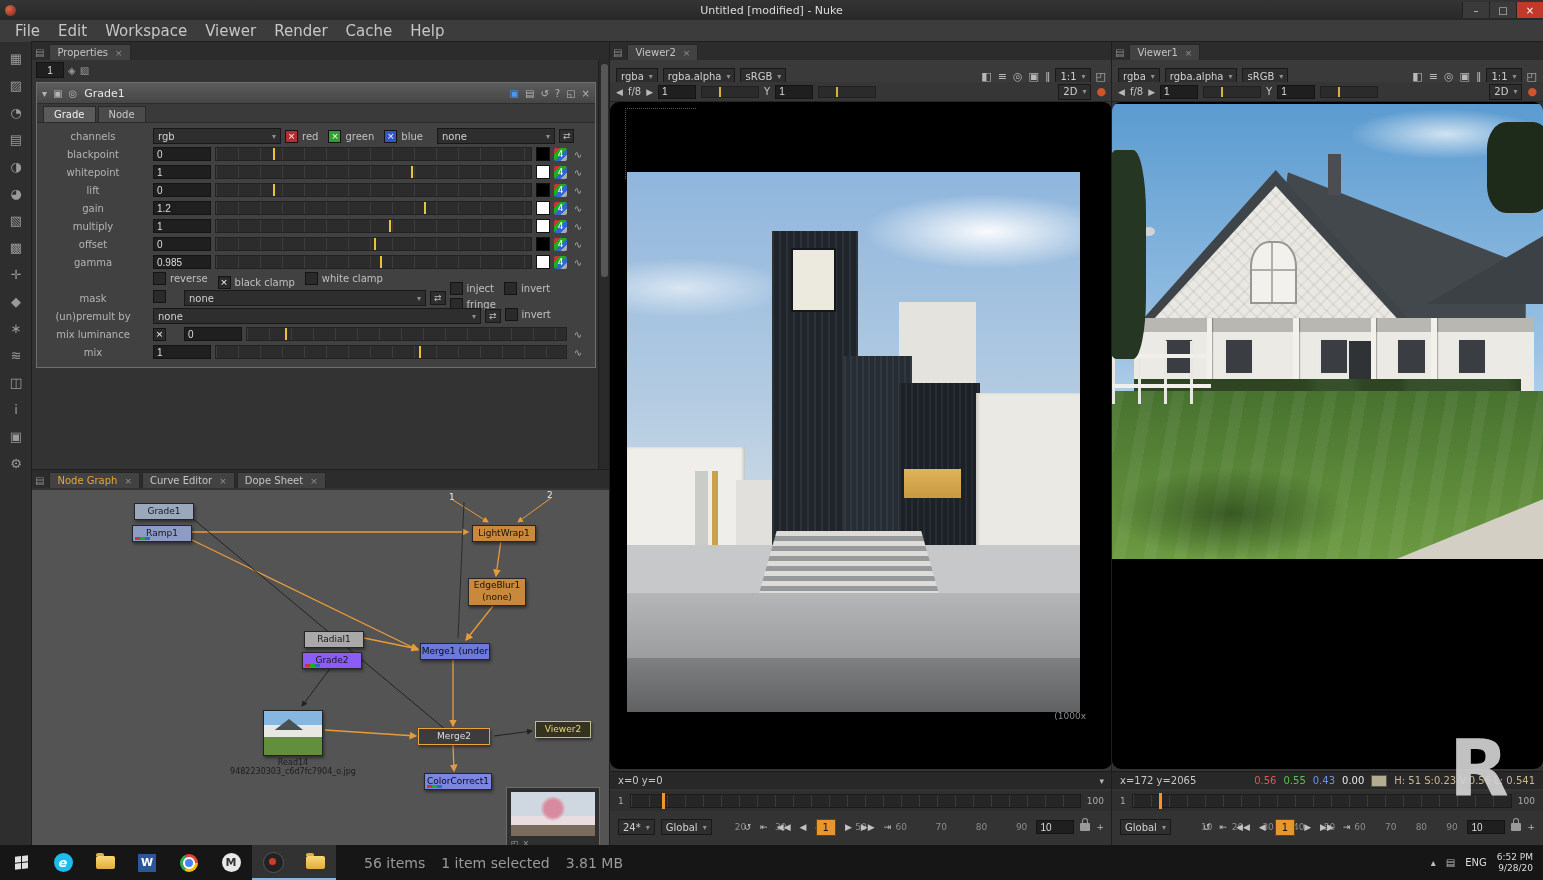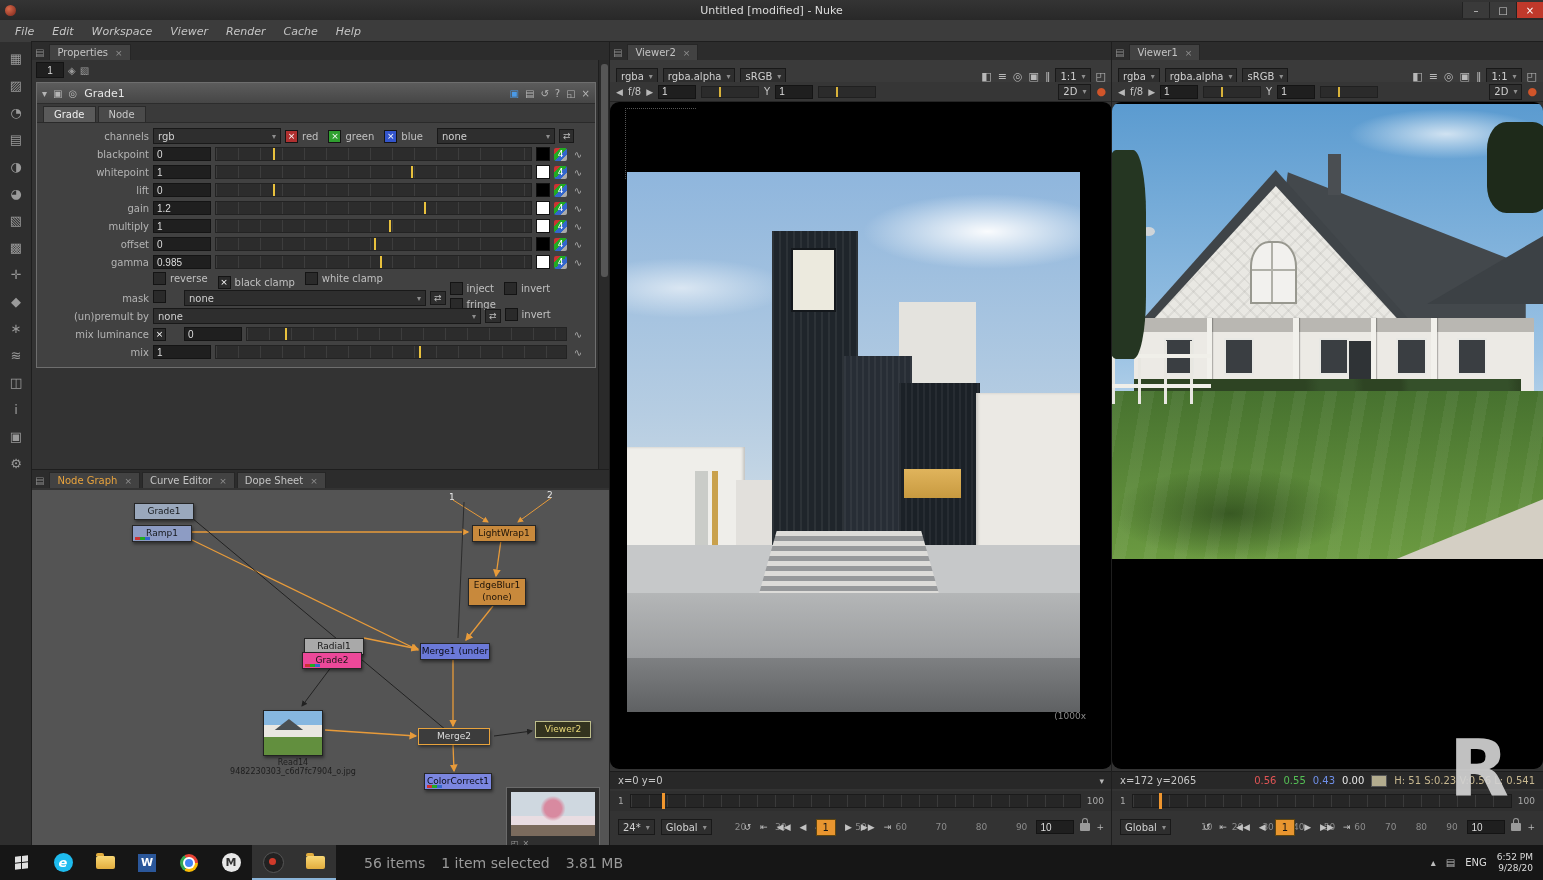--- a/index.html
+++ b/index.html
@@ -10,21 +10,21 @@
   #titlebar{position:absolute;left:0;top:0;width:100%;height:20px;background:linear-gradient(#343434,#282828);
             display:flex;align-items:center;box-shadow:0 1px 0 #1c1c1c;}
   .app-dot{width:11px;height:11px;border-radius:50%;background:radial-gradient(circle at 35% 35%,#d86a4a,#7a241a);margin-left:5px;}
   #titlebar .title{position:absolute;left:0;right:0;text-align:center;color:#ddd;font-size:11px;}
   .wctrls{margin-left:auto;display:flex;z-index:2;}
   .wbtn{width:26px;height:16px;display:flex;align-items:center;justify-content:center;color:#ccc;font-size:10px;background:#3a3a3a;border-left:1px solid #222;}
   .wbtn.close{background:#c0392b;color:#fff;}
   
   #menubar{position:absolute;left:0;top:20px;width:100%;height:22px;background:#3c3c3c;display:flex;align-items:center;
            padding-left:6px;box-sizing:border-box;box-shadow:0 1px 0 #242424;}
-  .menu-item{padding:0 9px;color:#c6c6c6;font-size:11px;cursor:default;font-style:italic;}
+  .menu-item{padding:0 9px;color:#c6c6c6;font-size:15px;cursor:default;}
   
   #ltool{position:absolute;left:0;top:42px;width:32px;height:803px;background:#2e2e2e;box-shadow:1px 0 0 #202020;
          display:flex;flex-direction:column;align-items:center;padding-top:6px;box-sizing:border-box;gap:7px;}
   .tool-icon{width:22px;height:20px;display:flex;align-items:center;justify-content:center;color:#9a9a9a;font-size:13px;}
   
   .panel{position:absolute;background:#333;box-shadow:0 0 0 1px #1e1e1e;}
   .ptabs{height:18px;background:#2c2c2c;display:flex;align-items:flex-end;gap:2px;padding-left:2px;}
   .panel-menu-icon{color:#8a8a8a;font-size:10px;margin:0 3px 2px 1px;}
   .ptab{background:#424242;color:#c4c4c4;font-size:10px;padding:2px 7px;display:flex;gap:7px;align-items:center;
         border:1px solid #262626;border-bottom:none;}
@@ -37,21 +37,21 @@
   .sub-icon{color:#999;font-size:10px;}
   .node-panel{position:absolute;left:4px;right:14px;top:40px;border:1px solid #6e6e6e;background:#414141;}
   .nhead{height:20px;background:linear-gradient(#5c5c5c,#464646);display:flex;align-items:center;gap:5px;padding:0 5px;border-bottom:1px solid #2c2c2c;}
   .nhead .ntitle{color:#e6e6e6;font-size:11px;margin-left:2px;}
   .hicon{font-size:10px;color:#b5b5b5;}
   .ntabs{height:18px;background:#3a3a3a;display:flex;align-items:flex-end;gap:2px;padding-left:6px;border-bottom:1px solid #2a2a2a;}
   .ntab{background:#4a4a4a;padding:2px 10px;font-size:10px;color:#c8c8c8;border:1px solid #2a2a2a;border-bottom:none;}
   .ntab.active{background:#5a5a5a;color:#efefef;}
   .nbody{padding:4px 4px 6px 0;}
   .prow{display:flex;align-items:center;height:18px;padding:0 6px 0 0;gap:4px;}
-  .plabel{width:112px;text-align:right;color:#b4b4b4;font-size:10px;flex:none;}
+  .plabel{width:112px;text-align:center;color:#b4b4b4;font-size:10px;flex:none;}
   .pinput{width:50px;height:12px;background:#1f1f1f;border:1px solid #141414;color:#ddd;font-size:10px;padding:0 3px;flex:none;}
   .pslider{flex:1;height:12px;background:#2c2c2c;border:1px solid #232323;position:relative;
            background-image:repeating-linear-gradient(90deg,#3d3d3d 0 1px,transparent 1px 22px);}
   .pmarker{position:absolute;top:0;width:2px;height:100%;background:#e8c13d;}
   .pswatch{width:12px;height:12px;border:1px solid #111;flex:none;}
   .pbadge{width:13px;height:13px;border-radius:2px;font-size:9px;text-align:center;line-height:13px;color:#fff;flex:none;
           background:linear-gradient(135deg,#c33 0 25%,#2a2 25% 50%,#36c 50% 75%,#aaa 75%);}
   .pcurve{width:14px;text-align:center;color:#aaa;font-size:10px;flex:none;}
   .dd{background:#2e2e2e;border:1px solid #191919;height:14px;display:inline-flex;align-items:center;
       padding:0 4px;font-size:10px;color:#d0d0d0;gap:5px;flex:none;}
@@ -510,22 +510,22 @@
       <line x1="432" y1="12" x2="426" y2="148" stroke="#2c2c2c" stroke-width="1"></line>
     </svg>
     <span class="ngmark" style="left:417px;top:2px">1</span>
     <span class="ngmark" style="left:515px;top:0px">2</span>
     <div id="ng-nodes">
         <div class="gnode" style="left: 102px; top: 13px; width: 58px; background: rgb(154, 168, 188); color: rgb(21, 24, 28);">Grade1</div>
         <div class="gnode" style="left: 100px; top: 35px; width: 58px; background: rgb(141, 156, 196); color: rgb(21, 24, 28);">Ramp1<div class="chip"></div></div>
         <div class="gnode" style="left: 440px; top: 35px; width: 62px; background: rgb(200, 137, 60); color: rgb(28, 18, 8);">LightWrap1</div>
         <div class="gnode" style="left: 436px; top: 88px; width: 56px; height: 26px; line-height: 12px; background: rgb(200, 137, 60); color: rgb(28, 18, 8);">EdgeBlur1
 (none)</div>
-        <div class="gnode" style="left: 272px; top: 141px; width: 58px; background: rgb(169, 169, 169); color: rgb(22, 22, 22); margin-top: 7px;">Radial1</div>
-        <div class="gnode" style="left: 270px; top: 162px; width: 58px; background: #ec4899; color: rgb(22, 22, 22);">Grade2<div class="chip"></div></div>
+        <div class="gnode" style="left: 272px; top: 141px; width: 58px; background: rgb(169, 169, 169); color: rgb(22, 22, 22);">Radial1</div>
+        <div class="gnode" style="left: 270px; top: 162px; width: 58px; background: #8b5cf6; color: rgb(22, 22, 22);">Grade2<div class="chip"></div></div>
         <div class="gnode" style="left: 388px; top: 153px; width: 68px; background: rgb(107, 121, 216); color: rgb(10, 10, 20);">Merge1 (under</div>
         <div class="gnode sel" style="left: 386px; top: 238px; width: 70px; background: rgb(60, 60, 60); color: rgb(221, 221, 221);">Merge2 (under)</div>
         <div class="gnode vnode" style="left: 503px; top: 231px; width: 54px; background: rgb(51, 51, 31); color: rgb(232, 216, 120);">Viewer2</div>
         <div class="gnode" style="left: 392px; top: 283px; width: 66px; background: rgb(123, 134, 224); color: rgb(10, 10, 20);">ColorCorrect1<div class="chip"></div></div>
       </div>
     <div class="read-node" style="left:231px;top:220px">
       <div class="read-thumb"></div>
       <div class="read-cap">
         <span>Read14</span><br>
         <span>9482230303_c6d7fc7904_o.jpg</span>

